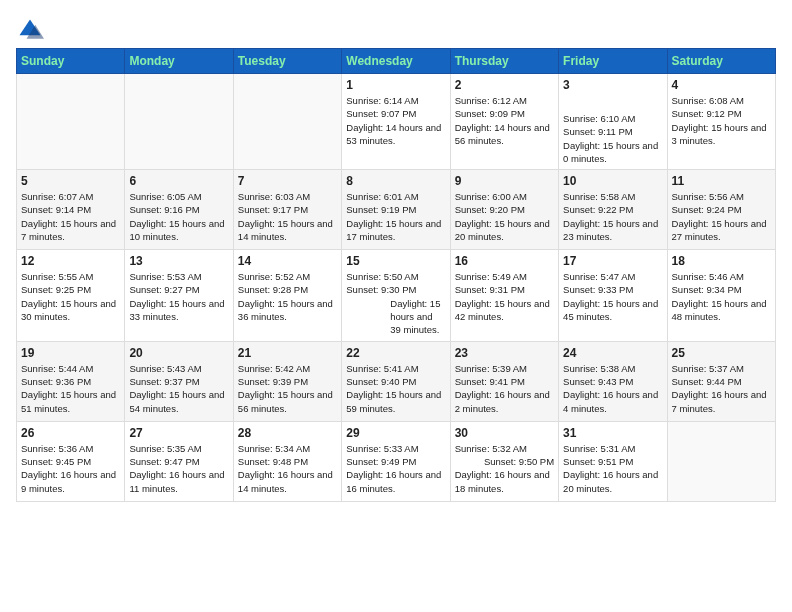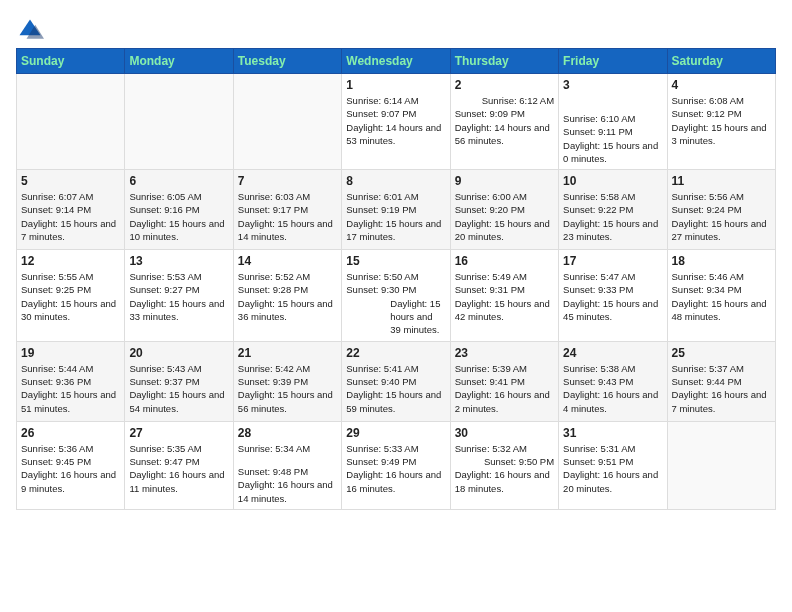--- a/index.html
+++ b/index.html
@@ -138,21 +138,21 @@
         <td class="empty-cell"></td>
         <td class="empty-cell"></td>
         <td>
           <span class="day-num">1</span>
           <span class="cell-text" style="display: block;">Sunrise: 6:14 AM</span>
           <span class="cell-text" style="display: block;">Sunset: 9:07 PM</span>
           <span class="cell-text" style="display: block;">Daylight: 14 hours and 53 minutes.</span>
         </td>
         <td>
           <span class="day-num">2</span>
-          <span class="cell-text" style="display: block; text-align: right;">Sunrise: 6:12 AM</span>
+          <span class="cell-text" style="display: block;">Sunrise: 6:12 AM</span>
           <span class="cell-text" style="display: block;">Sunset: 9:09 PM</span>
           <span class="cell-text" style="display: block;">Daylight: 14 hours and 56 minutes.</span>
         </td>
         <td>
           <span class="day-num">3</span>
           <span class="cell-text" style="display: block; margin-top: 20px;">Sunrise: 6:10 AM</span>
           <span class="cell-text" style="display: block;">Sunset: 9:11 PM</span>
           <span class="cell-text" style="display: block;">Daylight: 15 hours and 0 minutes.</span>
         </td>
         <td>
@@ -303,21 +303,21 @@
         </td>
         <td>
           <span class="day-num">27</span>
           <span class="cell-text" style="display: block;">Sunrise: 5:35 AM</span>
           <span class="cell-text" style="display: block;">Sunset: 9:47 PM</span>
           <span class="cell-text" style="display: block;">Daylight: 16 hours and 11 minutes.</span>
         </td>
         <td>
           <span class="day-num">28</span>
           <span class="cell-text" style="display: block;">Sunrise: 5:34 AM</span>
-          <span class="cell-text" style="display: block; margin-top: 10px;">Sunset: 9:48 PM</span>
+          <span class="cell-text" style="display: block;">Sunset: 9:48 PM</span>
           <span class="cell-text" style="display: block;">Daylight: 16 hours and 14 minutes.</span>
         </td>
         <td>
           <span class="day-num">29</span>
           <span class="cell-text" style="display: block;">Sunrise: 5:33 AM</span>
           <span class="cell-text" style="display: block;">Sunset: 9:49 PM</span>
           <span class="cell-text" style="display: block;">Daylight: 16 hours and 16 minutes.</span>
         </td>
         <td>
           <span class="day-num">30</span>

